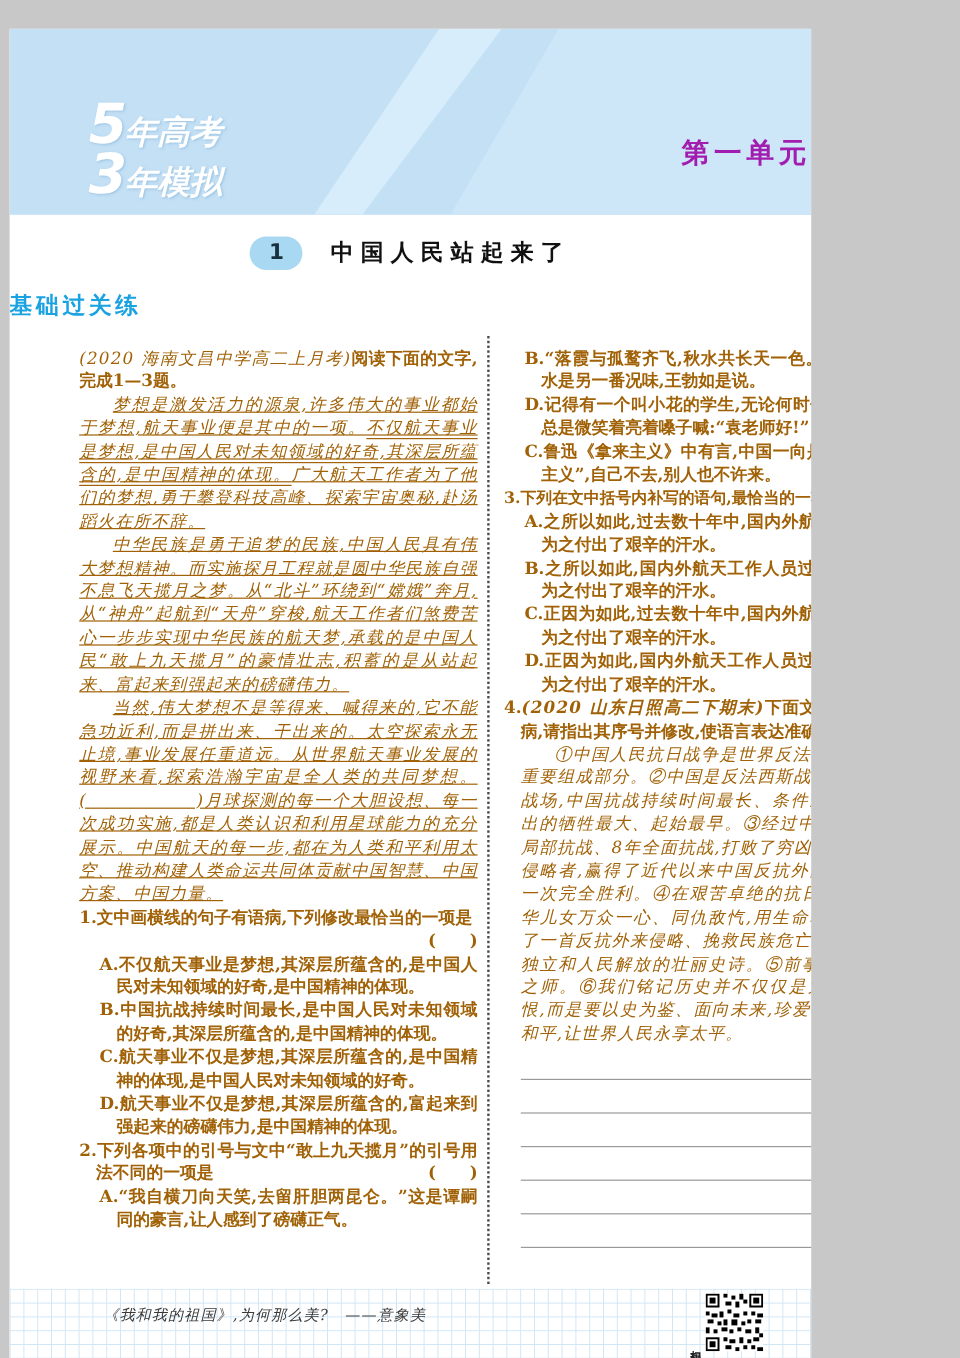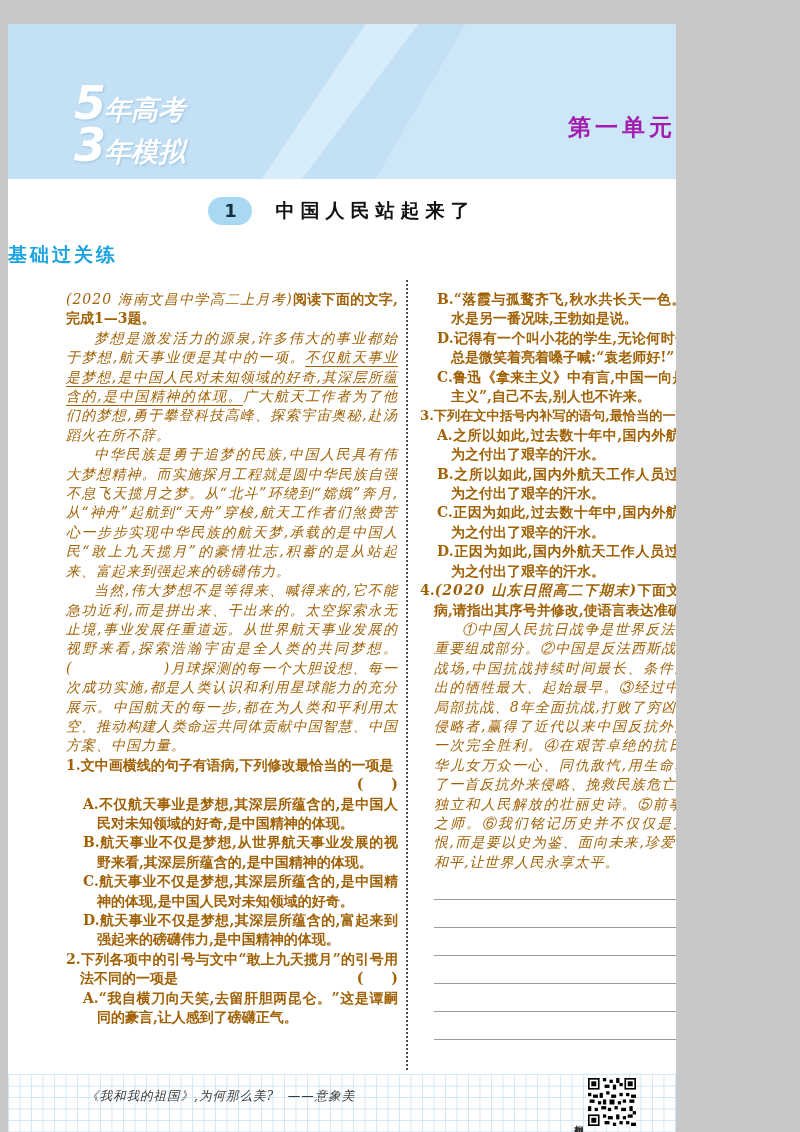--- a/index.html
+++ b/index.html
@@ -35,21 +35,21 @@
   .columns { position:absolute; left:0; top:254px; width:100%; height:800px; }
   .col { position:absolute; top:0; width:332px; font-size:14px; line-height:19.4px; color:#a16207;
          text-align:justify;margin-top:12px; }
   .col-left  { left:58px; }
   .col-right { left:412px; }
   .divider { position:absolute; left:398px; top:2px; height:790px; width:0;
              border-left:2px dotted #4a4a4a; }
 
   .kai  { font-family:"DejaVu Serif", serif; font-style:italic; letter-spacing:1px; }
   .song { font-family:"DejaVu Serif", serif; font-weight:bold; font-style:normal; }
-  .para { font-family:"DejaVu Serif", serif; font-style:italic; letter-spacing:1px; text-indent:2em; }
+  .para { font-family:"DejaVu Serif", serif; font-style:italic; letter-spacing:1px; text-indent:2em;text-decoration:underline; }
   .u { text-decoration:underline; text-underline-offset:4px; }
 
   .q { font-family:"DejaVu Serif", serif; font-weight:bold; padding-left:14px; text-indent:-14px; }
   .opt { font-family:"DejaVu Serif", serif; font-weight:bold; margin-left:17px; padding-left:14px; text-indent:-14px; }
   .bracket-line { text-align:right; font-family:"DejaVu Serif", serif; font-weight:bold; }
   .bracket-float { float:right; font-family:"DejaVu Serif", serif; font-weight:bold; }
   .q3-flex { display:flex; font-size:13.2px; }
   .q3-flex .ml-auto { margin-left:auto; }
   .q4-passage { font-family:"DejaVu Serif", serif; font-style:italic; letter-spacing:1px;
                 text-indent:2em; margin-left:14px; font-weight:normal; }
@@ -99,21 +99,21 @@
         <span>梦想是激发活力的源泉,许多伟大的事业都始于梦想,航天事业便是其中的一项。</span><span class="u">不仅航天事业是梦想,是中国人民对未知领域的好奇,其深层所蕴含的,是中国精神的体现。</span><span>广大航天工作者为了他们的梦想,勇于攀登科技高峰、探索宇宙奥秘,赴汤蹈火在所不辞。</span>
       </div>
       <div class="para">中华民族是勇于追梦的民族,中国人民具有伟大梦想精神。而实施探月工程就是圆中华民族自强不息飞天揽月之梦。从“北斗”环绕到“嫦娥”奔月,从“神舟”起航到“天舟”穿梭,航天工作者们煞费苦心一步步实现中华民族的航天梦,承载的是中国人民“敢上九天揽月”的豪情壮志,积蓄的是从站起来、富起来到强起来的磅礴伟力。</div>
       <div class="para">当然,伟大梦想不是等得来、喊得来的,它不能急功近利,而是拼出来、干出来的。太空探索永无止境,事业发展任重道远。从世界航天事业发展的视野来看,探索浩瀚宇宙是全人类的共同梦想。(　　　　　　)月球探测的每一个大胆设想、每一次成功实施,都是人类认识和利用星球能力的充分展示。中国航天的每一步,都在为人类和平利用太空、推动构建人类命运共同体贡献中国智慧、中国方案、中国力量。</div>
 
       <div class="q">
         <span>1.</span><span>文中画横线的句子有语病,下列修改最恰当的一项是</span>
       </div>
       <div class="bracket-line">(　　)</div>
       <div class="opt"><span>A.</span><span>不仅航天事业是梦想,其深层所蕴含的,是中国人民对未知领域的好奇,是中国精神的体现。</span></div>
-      <div class="opt"><span>B.</span><span>航天事业不仅是梦想,从世界航天事业发展的视野来看,其深层所蕴含的,是中国精神的体现。</span></div>
+      <div class="opt"><span>B.</span><span>中国抗战持续时间最长,是中国人民对未知领域的好奇,其深层所蕴含的,是中国精神的体现。</span></div>
       <div class="opt"><span>C.</span><span>航天事业不仅是梦想,其深层所蕴含的,是中国精神的体现,是中国人民对未知领域的好奇。</span></div>
       <div class="opt"><span>D.</span><span>航天事业不仅是梦想,其深层所蕴含的,富起来到强起来的磅礴伟力,是中国精神的体现。</span></div>
 
       <div class="q">
         <span>2.</span><span>下列各项中的引号与文中“敢上九天揽月”的引号用法不同的一项是</span><span class="bracket-float">(　　)</span>
       </div>
       <div class="opt"><span>A.</span><span>“我自横刀向天笑,去留肝胆两昆仑。”这是谭嗣同的豪言,让人感到了磅礴正气。</span></div>
     </div>
 
     <div class="col col-right">

